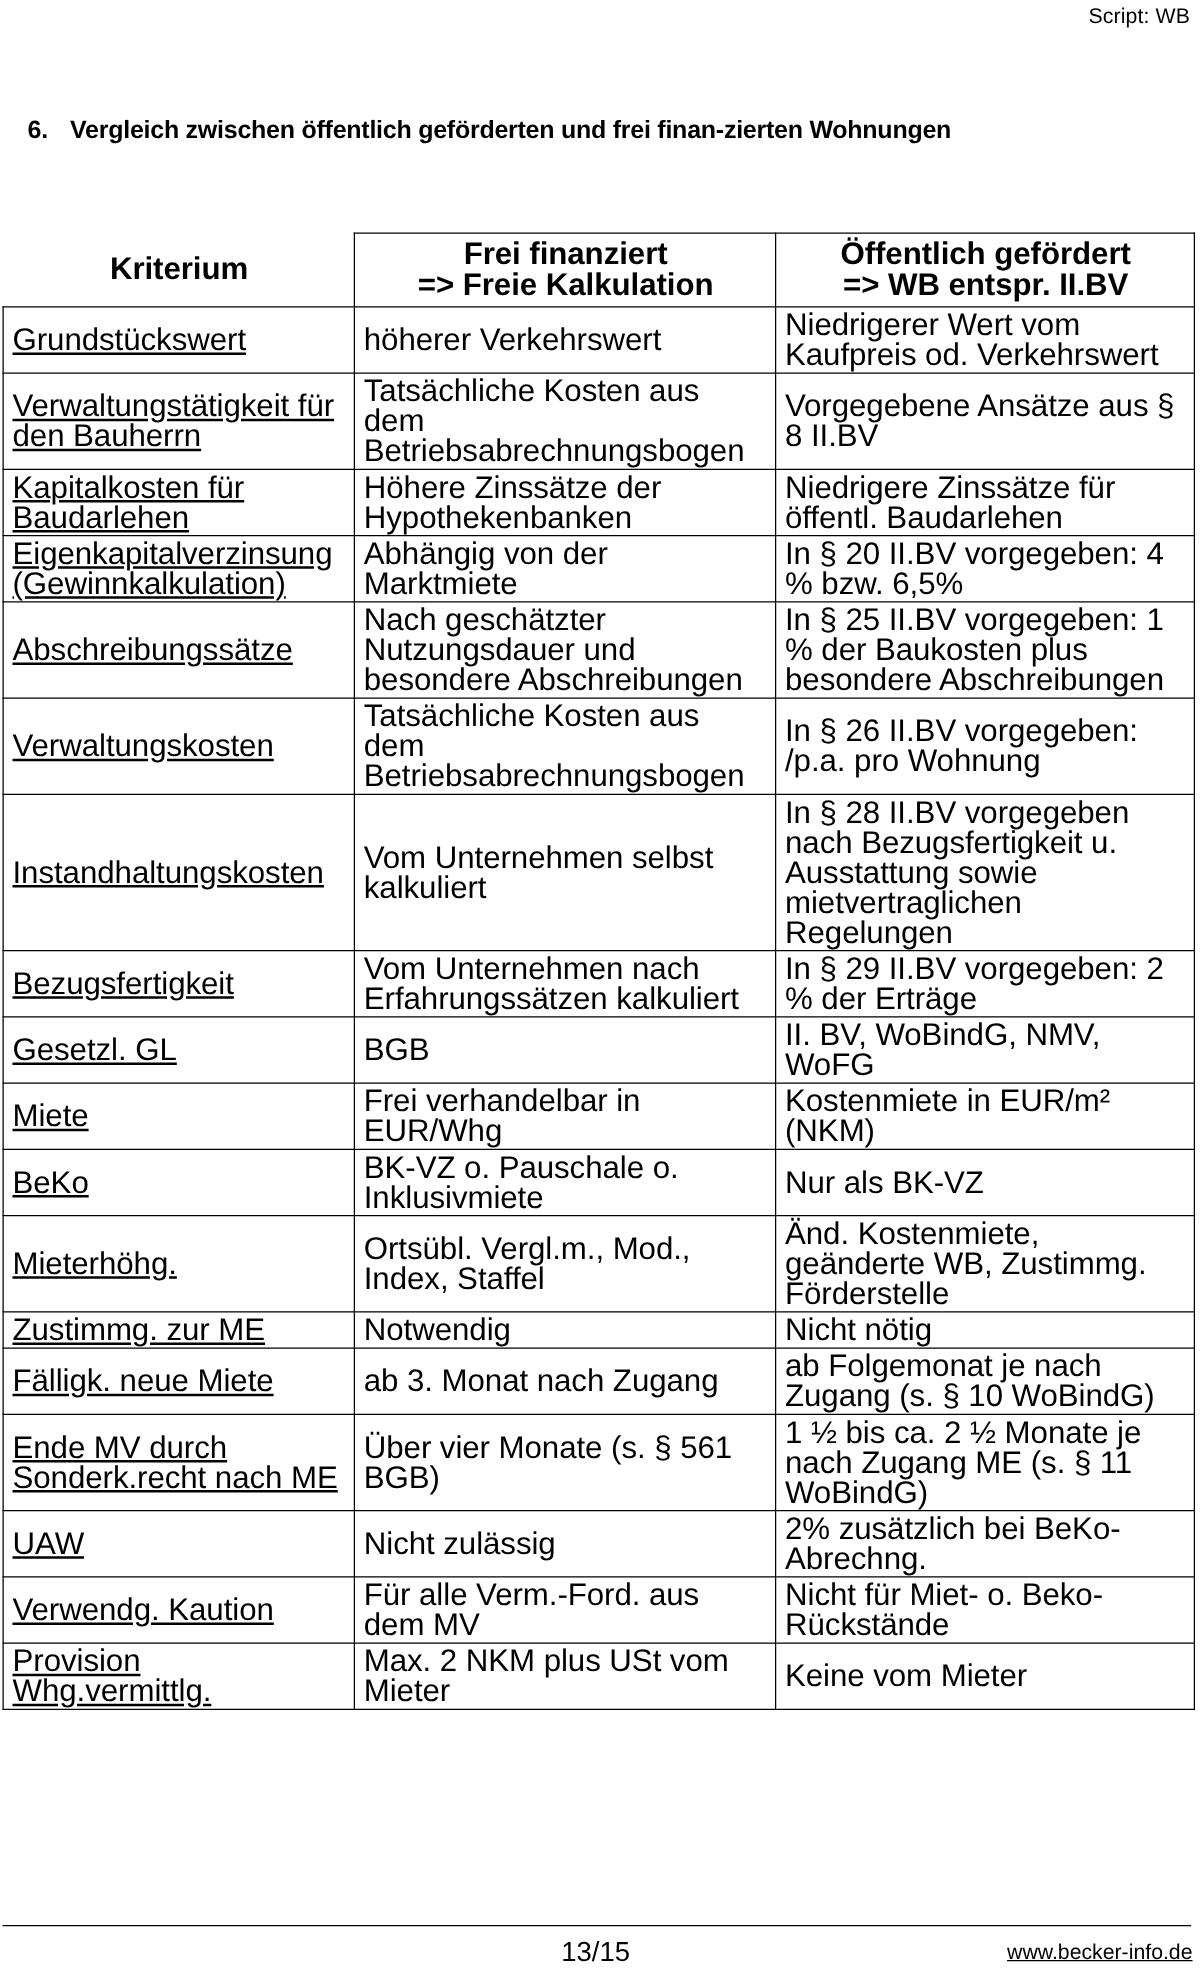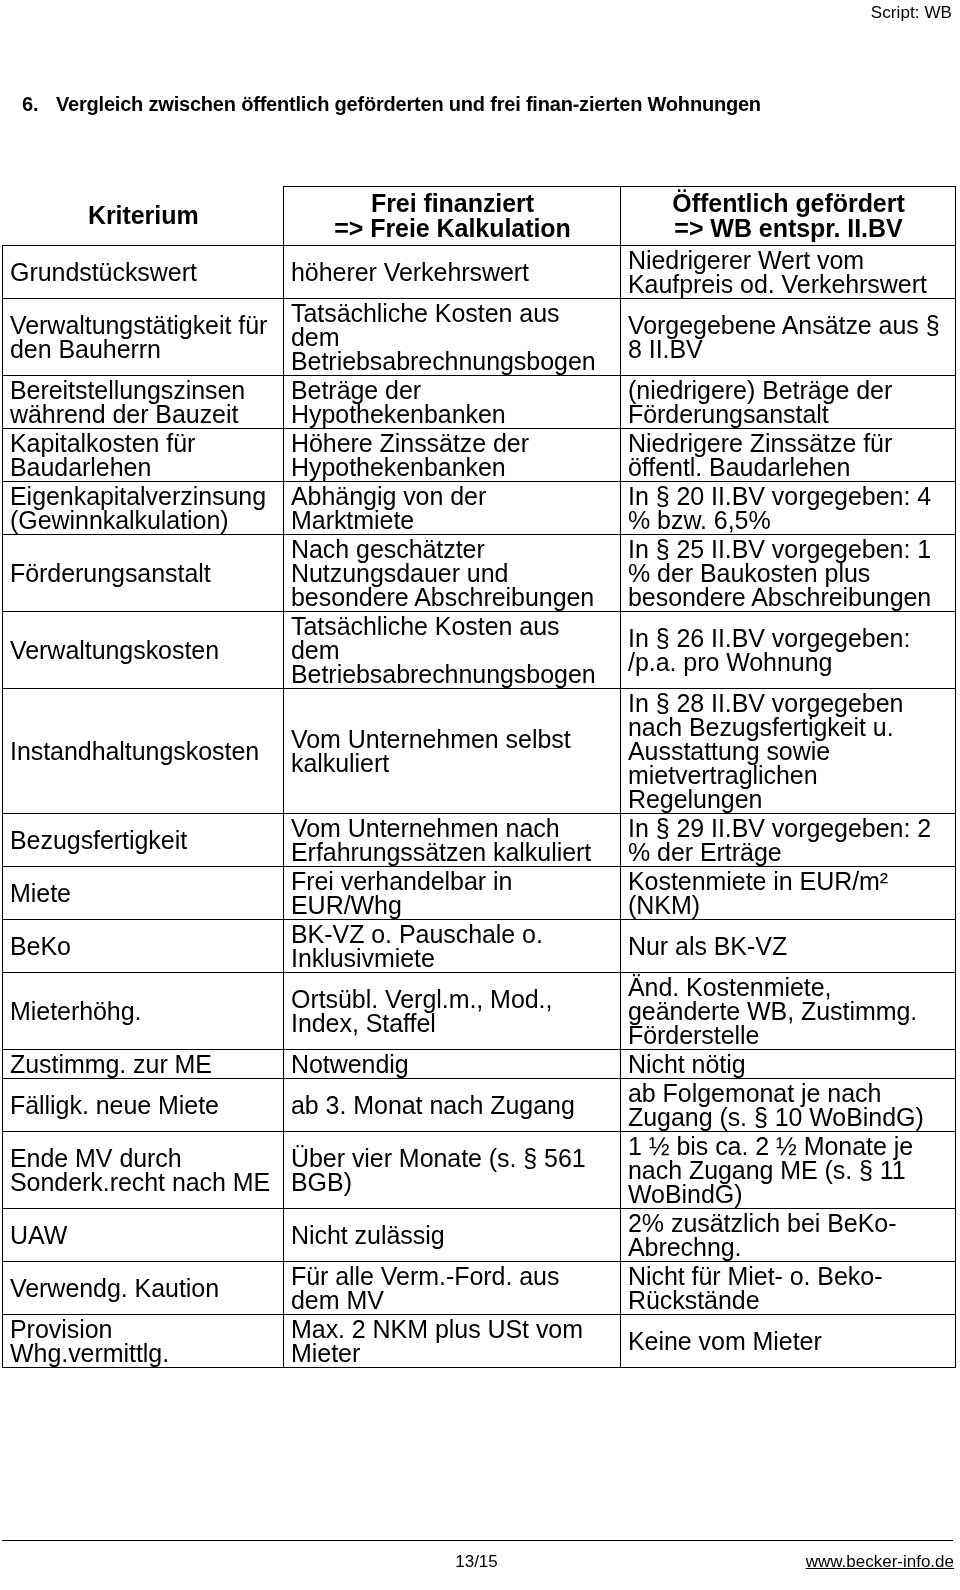--- a/index.html
+++ b/index.html
@@ -80,37 +80,38 @@
   }
   tr.hdr td.krit-head {
     border-left: none;
     border-top: none;
     border-right: none;
     border-bottom: none;
   }
   
   td.krit {
     vertical-align: middle;
+    text-decoration: underline;
   }
 
   .footer-rule {
     position: absolute;
     left: 2px;
     top: 1540px;
     width: 951px;
     height: 0;
     border-top: 1.6px solid #000;
   }
   .footer-page {
     position: absolute;
     top: 1552px;
     left: 0;
     width: 953px;
     text-align: center;
-    font-size: 17px;
+    font-size: 22px;
     line-height: 20px;
   }
   .footer-link {
     position: absolute;
     top: 1552px;
     right: 6px;
     font-size: 17px;
     line-height: 20px;
     color: #000000;
     text-decoration: underline;
@@ -147,55 +148,55 @@
           <td class="krit">Grundstückswert</td>
           <td>höherer Verkehrswert</td>
           <td>Niedrigerer Wert vom Kaufpreis od. Verkehrswert</td>
         </tr>
         <tr>
           <td class="krit">Verwaltungstätigkeit für den Bauherrn</td>
           <td>Tatsächliche Kosten aus dem Betriebsabrechnungsbogen</td>
           <td>Vorgegebene Ansätze aus § 8 II.BV</td>
         </tr>
         <tr>
-          <td class="krit">Bereitstellungszinsen während der Bauzeit</td>
-          <td>Beträge der Hypothekenbanken</td>
-          <td>(niedrigere) Beträge der Förderungsanstalt</td>
-        </tr>
-        <tr>
           <td class="krit">Kapitalkosten für Baudarlehen</td>
           <td>Höhere Zinssätze der Hypothekenbanken</td>
           <td>Niedrigere Zinssätze für öffentl. Baudarlehen</td>
         </tr>
         <tr>
           <td class="krit">Eigenkapitalverzinsung (Gewinnkalkulation)</td>
           <td>Abhängig von der Marktmiete</td>
           <td>In § 20 II.BV vorgegeben: 4 % bzw. 6,5%</td>
         </tr>
         <tr>
-          <td class="krit">Förderungsanstalt</td>
+          <td class="krit">Abschreibungssätze</td>
           <td>Nach geschätzter Nutzungsdauer und besondere Abschreibungen</td>
           <td>In § 25 II.BV vorgegeben: 1 % der Baukosten plus besondere Abschreibungen</td>
         </tr>
         <tr>
           <td class="krit">Verwaltungskosten</td>
           <td>Tatsächliche Kosten aus dem Betriebsabrechnungsbogen</td>
           <td>In § 26 II.BV vorgegeben: /p.a. pro Wohnung</td>
         </tr>
         <tr>
           <td class="krit">Instandhaltungskosten</td>
           <td>Vom Unternehmen selbst kalkuliert</td>
           <td>In § 28 II.BV vorgegeben nach Bezugsfertigkeit u. Ausstattung sowie mietvertraglichen Regelungen</td>
         </tr>
         <tr>
           <td class="krit">Bezugsfertigkeit</td>
           <td>Vom Unternehmen nach Erfahrungssätzen kalkuliert</td>
           <td>In § 29 II.BV vorgegeben: 2 % der Erträge</td>
         </tr>
         <tr>
+          <td class="krit">Gesetzl. GL</td>
+          <td>BGB</td>
+          <td>II. BV, WoBindG, NMV, WoFG</td>
+        </tr>
+        <tr>
           <td class="krit">Miete</td>
           <td>Frei verhandelbar in EUR/Whg</td>
           <td>Kostenmiete in EUR/m² (NKM)</td>
         </tr>
         <tr>
           <td class="krit">BeKo</td>
           <td>BK-VZ o. Pauschale o. Inklusivmiete</td>
           <td>Nur als BK-VZ</td>
         </tr>
         <tr>

